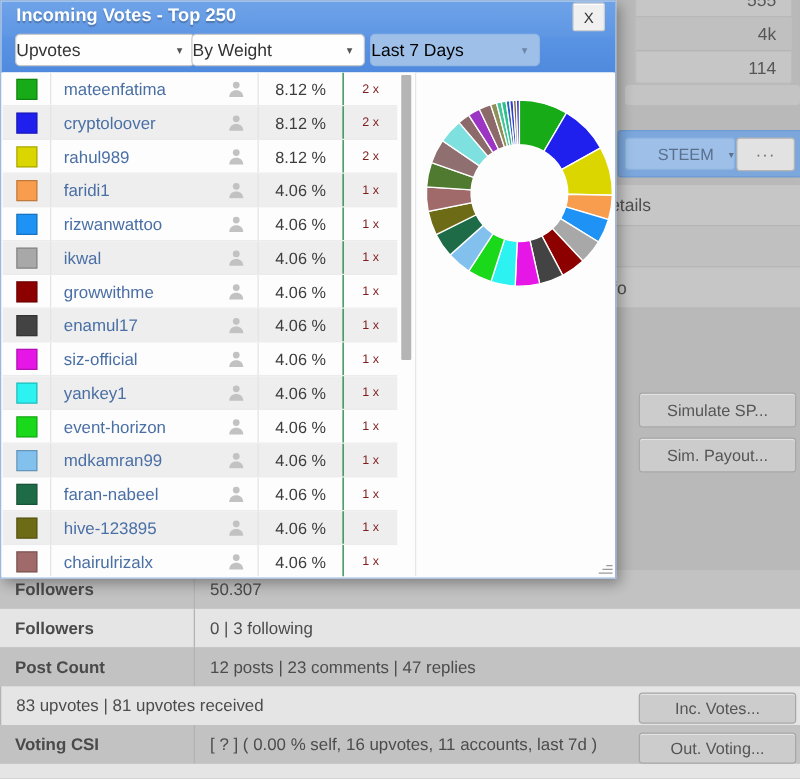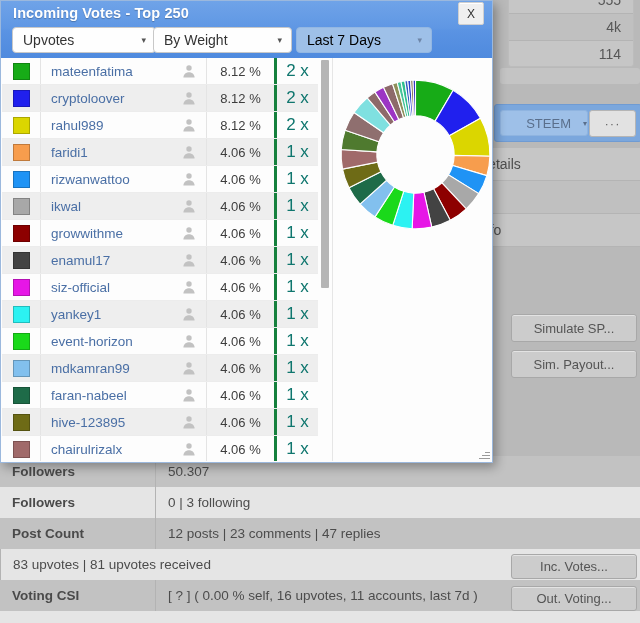--- a/index.html
+++ b/index.html
@@ -104,21 +104,21 @@
     box-shadow:inset 0 1px 0 #fff;
   }
 
   .dd{
     position:absolute;top:26px;height:26px;
     background:#fefefe;border:1px solid #c8c8c8;border-radius:4px;
     box-sizing:border-box;
     display:flex;align-items:center;
     cursor:pointer;
   }
-  .dd .txt{flex:1;padding-left:10px;font-size:14px;color:#333;}
+  .dd .txt{flex:1;font-size:14px;color:#333;}
   .dd .car{padding-right:9px;font-size:9px;color:#555;line-height:1;}
   .dd.disabled{
     background:#9ec0e8;border-color:#93b7e2;
   }
   .dd.disabled .txt{color:#000000;}
   .dd.disabled .car{color:#6e86a8;}
 
   
   #list-wrap{
     position:absolute;left:1px;top:57px;width:330px;bottom:1px;
@@ -143,22 +143,22 @@
   .av-cell{
     width:34px;display:flex;align-items:center;justify-content:center;height:100%;
   }
   .pct{
     width:68px;font-size:13px;color:#3d3d3d;
     border-left:1px solid #e4e4e4;
     height:100%;display:flex;align-items:center;justify-content:center;
     box-sizing:border-box;
   }
   .mult{
-    width:44px;font-size:17px;color:#0f766e;
-    border-left:3px solid #15803d;
+    width:44px;font-size:10px;color:#7f1d1d;
+    border-left:1px solid #15803d;
     height:100%;display:flex;align-items:center;justify-content:center;
     box-sizing:border-box;
   }
 
   
   #sb-track{
     position:absolute;right:0;top:0;bottom:0;width:14px;background:#fdfdfd;
   }
   #sb-thumb{
     position:absolute;right:3px;top:2px;width:8px;height:228px;

